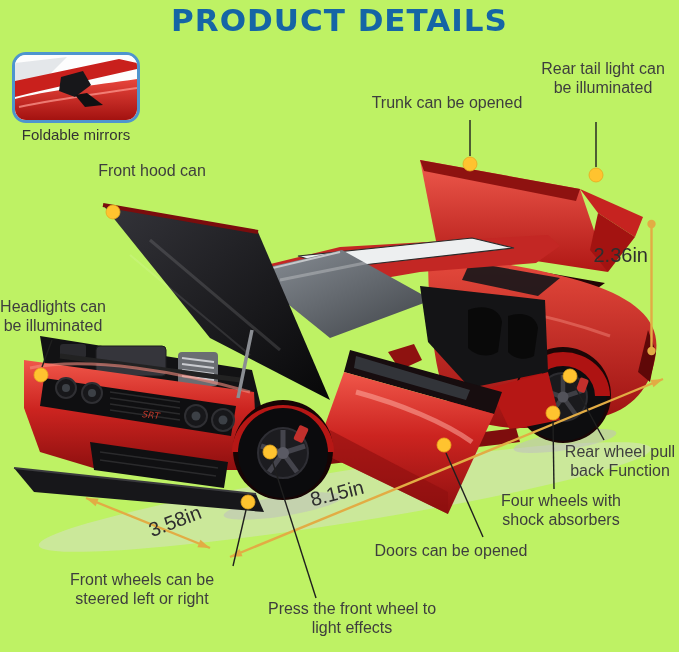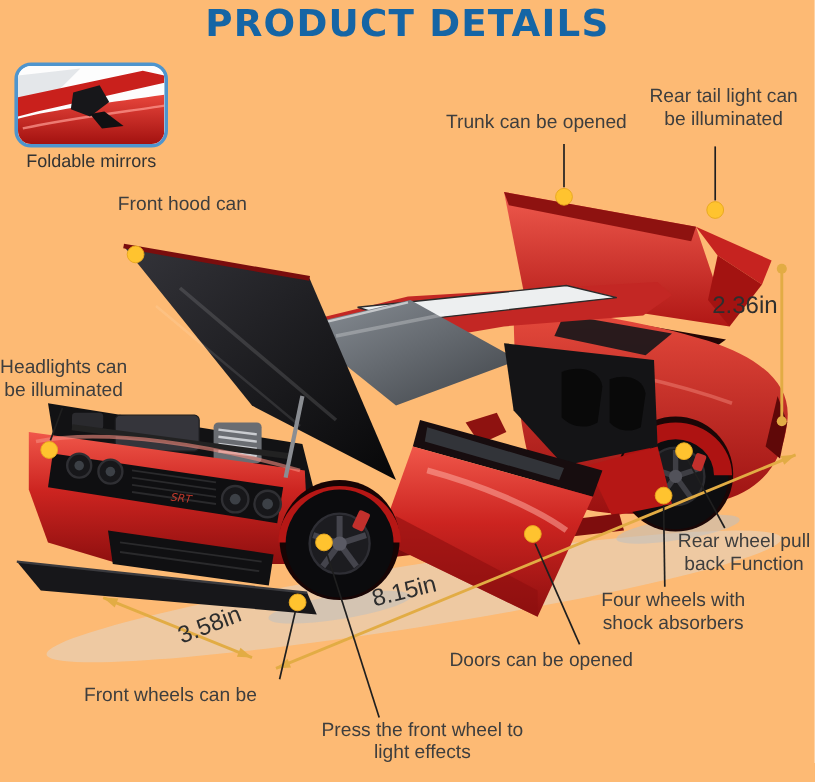--- a/index.html
+++ b/index.html
@@ -1,26 +1,26 @@
 <!DOCTYPE html>
 <html><head>
 <meta charset="utf-8">
 <style>
   html,body{margin:0;padding:0;background:#ffffff;}
-  .stage{position:relative;width:679px;height:652px;background:#fdba74;overflow:hidden;
+  .stage{position:relative;width:679px;height:652px;background:#bef264;overflow:hidden;
          font-family:"Liberation Sans",sans-serif;}
   .title{position:absolute;left:0;top:2px;width:100%;text-align:center;
          font-family:"DejaVu Sans",sans-serif;font-weight:700;font-size:31px;
          letter-spacing:1px;color:#1565A5;}
   .art{position:absolute;left:0;top:0;width:679px;height:652px;}
   .lbl{position:absolute;color:#3e3e3e;font-size:16px;line-height:1.18;text-align:center;}
   .lbl div{white-space:nowrap;}
   .dim{position:absolute;color:#2e2e2e;font-size:20px;text-align:center;white-space:nowrap;}
   .lbl-trunk{left:347px;top:94px;width:200px;}
-  .lbl-tail{left:528px;top:72px;width:150px;}
+  .lbl-tail{left:528px;top:60px;width:150px;}
   .lbl-hood{left:62px;top:162px;width:180px;}
   .lbl-headlights{left:-3px;top:298px;width:112px;}
   .lbl-pullback{left:558px;top:443px;width:124px;}
   .lbl-shocks{left:486px;top:492px;width:150px;}
   .lbl-doors{left:351px;top:542px;width:200px;text-align:center;}
   .lbl-steer{left:52px;top:571px;width:180px;}
   .lbl-press{left:250px;top:600px;width:204px;}
   .dim-height{left:548px;top:244px;width:100px;text-align:right;}
   .dim-length{left:295px;top:482px;width:84px;transform:rotate(-14deg);}
   .dim-width{left:133px;top:510px;width:84px;transform:rotate(-21deg);}
@@ -274,20 +274,21 @@
   </div>
   <div class="lbl lbl-shocks">
     <div>Four wheels with</div>
     <div>shock absorbers</div>
   </div>
   <div class="lbl lbl-doors">
     <div>Doors can be opened</div>
   </div>
   <div class="lbl lbl-steer">
     <div>Front wheels can be</div>
+    <div>steered left or right</div>
   </div>
   <div class="lbl lbl-press">
     <div>Press the front wheel to</div>
     <div>light effects</div>
   </div>
 
   <div class="dim dim-height">2.36in</div>
   <div class="dim dim-length">8.15in</div>
   <div class="dim dim-width">3.58in</div>
 

